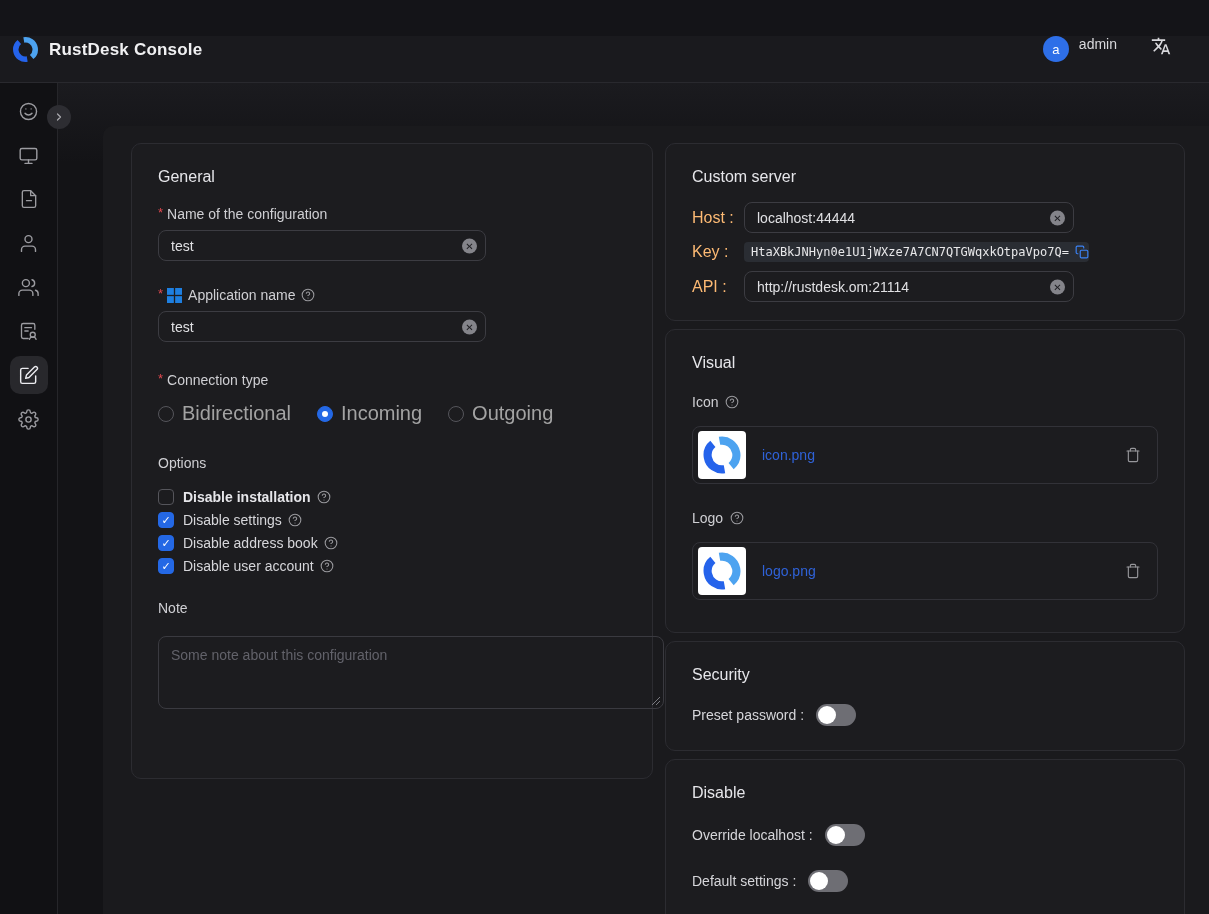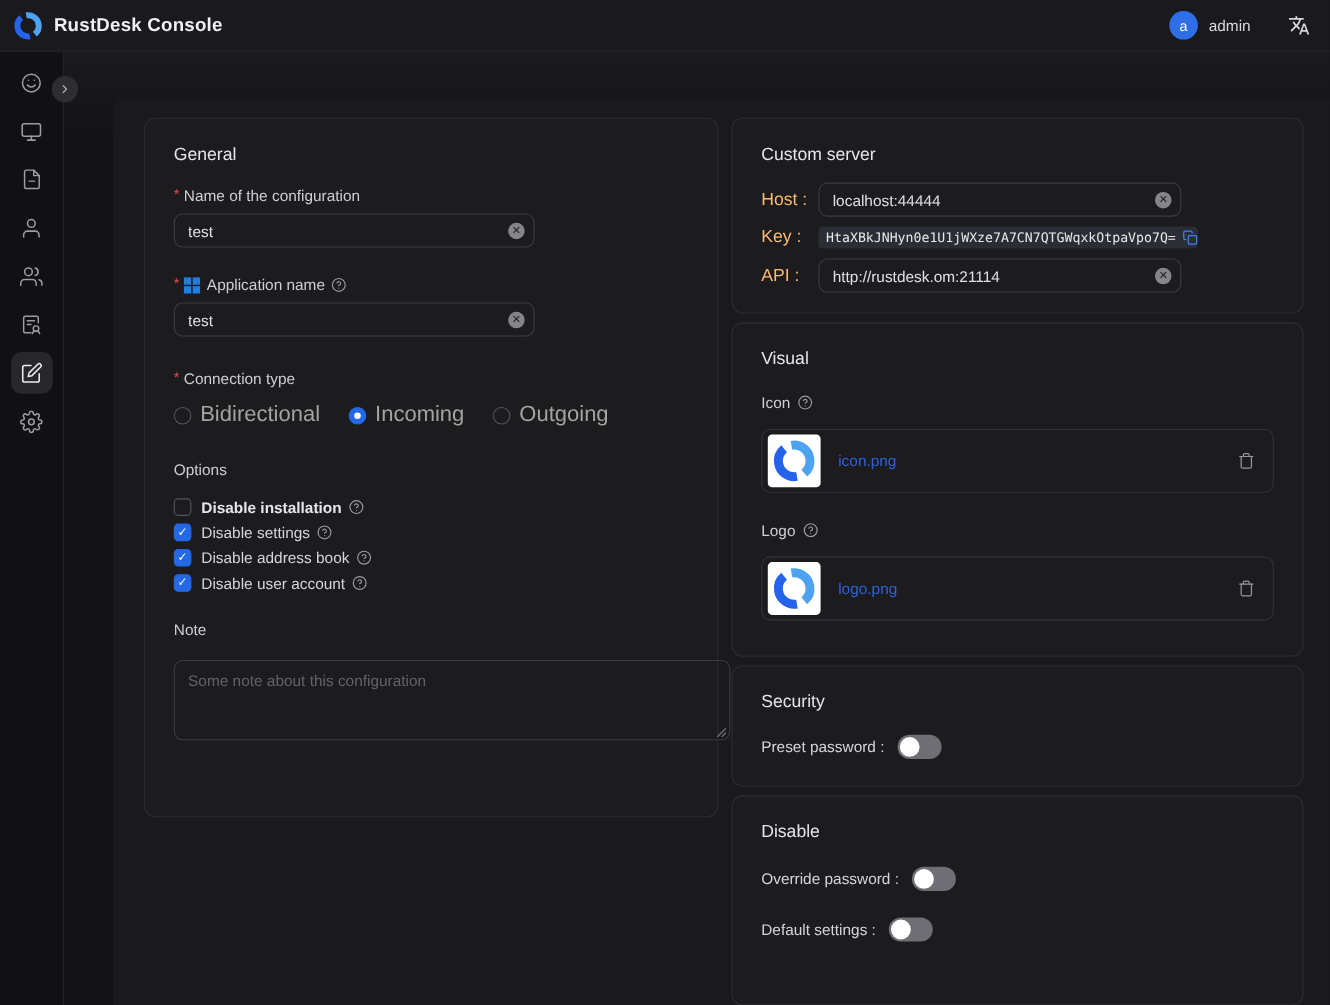--- a/index.html
+++ b/index.html
@@ -1,21 +1,21 @@
 <!DOCTYPE html>
 <html><head>
 <meta charset="utf-8">
 <style>
   * { margin:0; padding:0; box-sizing:border-box; }
   html,body { width:1209px; height:914px; overflow:hidden; background:#141418;
     font-family:"Liberation Sans","DejaVu Sans",sans-serif; color:#d6d6da; }
 
   
   .header { height:47px; background:#1a1a1e; border-bottom:1px solid #29292e;
-    display:flex; align-items:center; padding:0 18px 0 12px; }
+    display:flex; align-items:flex-start; padding:0 38px 0 12px;margin-top:36px; }
   .brand { display:flex; align-items:center; gap:10px; }
   .brand-title { font-size:17px; font-weight:700; color:#f0f0f2; letter-spacing:.2px; }
   .header-spacer { flex:1; }
   .avatar { width:26px; height:26px; border-radius:50%; background:#2e6fe8; color:#fff;
     display:flex; align-items:center; justify-content:center; font-size:13px; margin-right:10px; }
   .user-name { font-size:14px; color:#d9d9dd; margin-right:34px; }
   .translate-btn { display:flex; align-items:center; cursor:pointer; }
 
   
   .app-body { display:flex; height:867px; position:relative; }
@@ -413,21 +413,21 @@
             <span class="toggle-label">Preset password :</span>
             <div class="toggle">
                 <div class="knob"></div>
               </div>
           </div>
         </div>
 
         <div class="card advanced">
           <div class="card-title">Disable</div>
           <div class="toggle-row" style="margin-top:22px;">
-            <span class="toggle-label">Override password :</span>
+            <span class="toggle-label">Override localhost :</span>
             <div class="toggle">
                 <div class="knob"></div>
               </div>
           </div>
           <div class="toggle-row" style="margin-top:24px;">
             <span class="toggle-label">Default settings :</span>
             <div class="toggle">
                 <div class="knob"></div>
               </div>
           </div>

